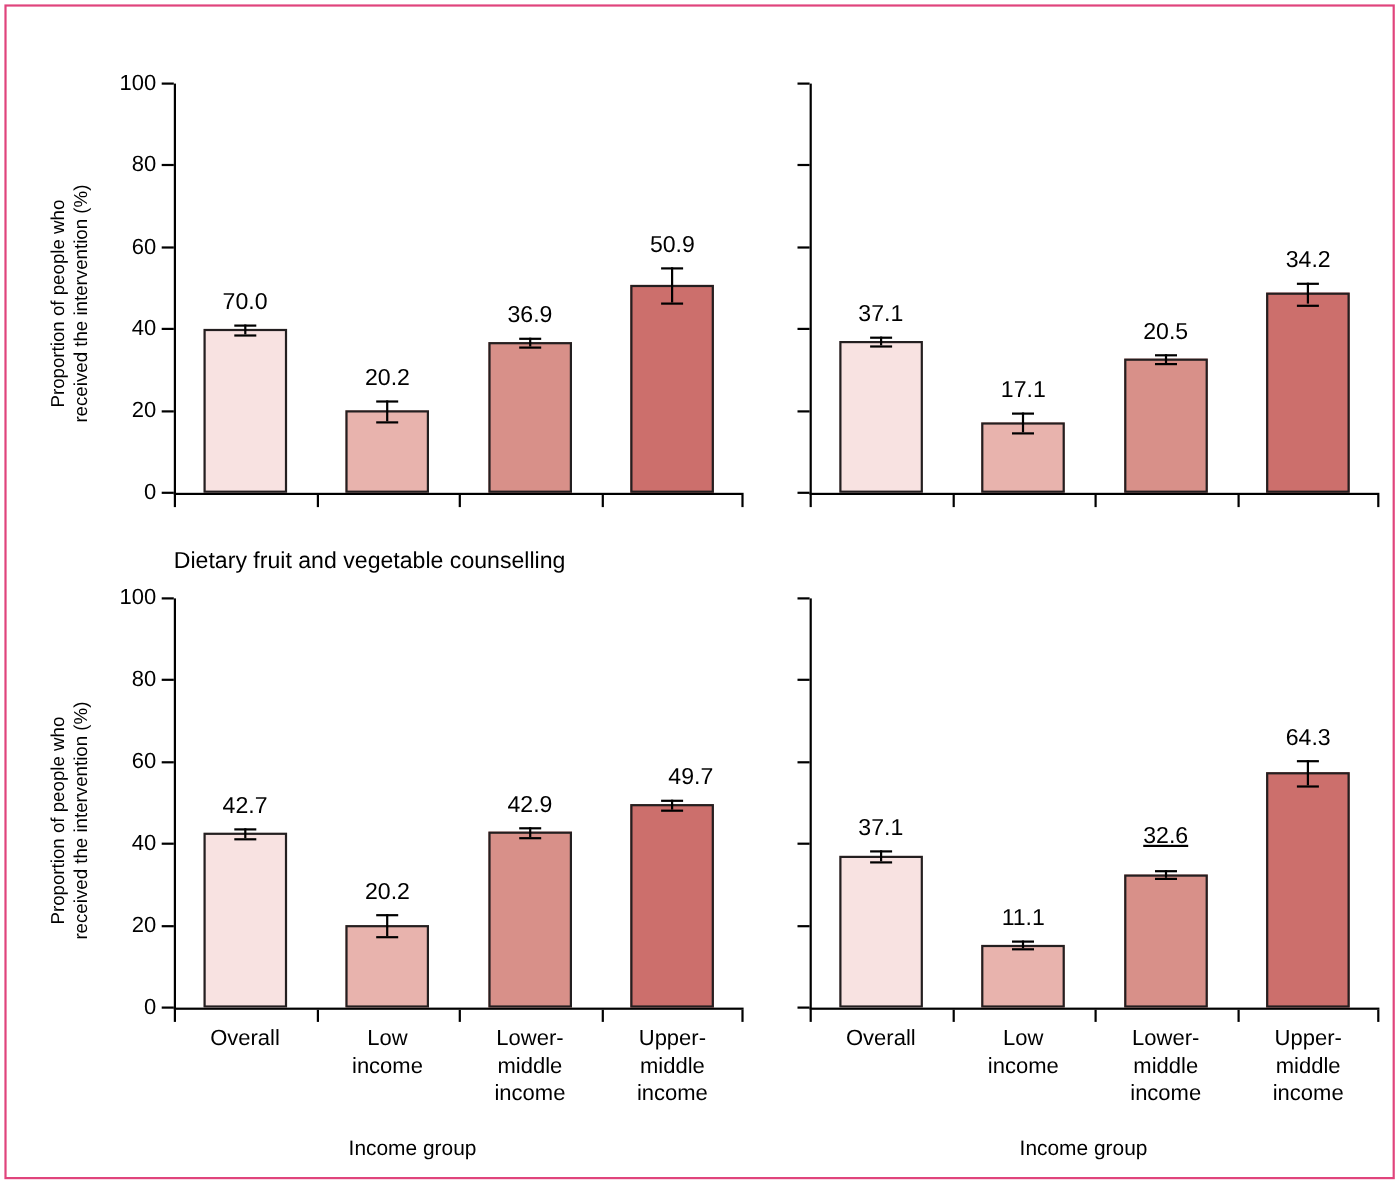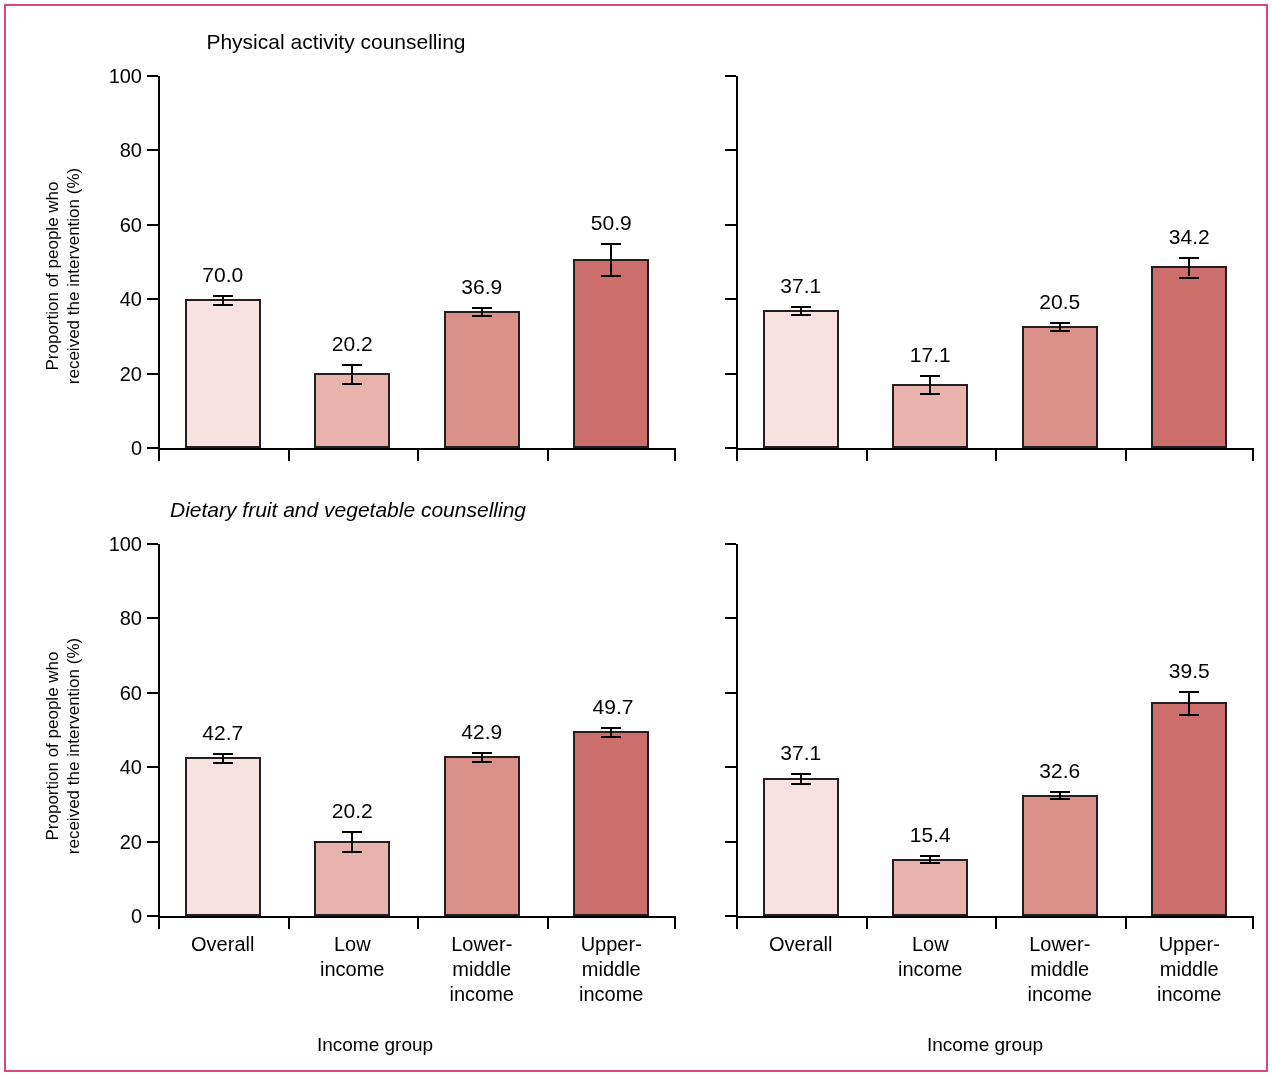--- a/index.html
+++ b/index.html
@@ -131,21 +131,20 @@
     margin-left: -10px;
   }
 </style>
 </head>
 <body>
 
 <div id="frame">
   <div class="grid">
 
     <div class="panel" style="left:0px; top:10px; width:660px; height:500px;">
-      <div class="panel-title" style="left:0; top:14px;">Physical activity counselling</div>
       <div class="ylabel" style="left:36px; top:420px; width:320px;">Proportion of people who<br>received the intervention (%)</div>
       <div class="plot" style="left:152px; top:60px; width:518px; height:374px;">
           <div class="axis-y"></div>
           <div class="axis-x"></div>
           <div class="ytick" style="top: 371px;"></div>
           <div class="ytick-label" style="top: 372px;">0</div>
           <div class="ytick" style="top: 296.6px;"></div>
           <div class="ytick-label" style="top: 297.6px;">20</div>
           <div class="ytick" style="top: 222.2px;"></div>
           <div class="ytick-label" style="top: 223.2px;">40</div>
@@ -215,21 +214,21 @@
           <div class="err-v" style="left: 453.25px; margin-left: -1px; top: 180.792px; height: 19.716px;"></div>
           <div class="err-cap" style="left: 453.25px; top: 180.792px;"></div>
           <div class="err-cap" style="left: 453.25px; top: 200.508px;"></div>
           <div class="bar-value" style="left: 453.25px; top: 148.792px;">34.2</div>
           <div class="xtick" style="left: 388.5px;"></div>
           <div class="xtick" style="left: 516px;"></div>
         </div>
     </div>
 
     <div class="panel" style="left:0px; top:480px; width:660px; height:580px;">
-      <div class="panel-title" style="left:12px; top:12px;font-style:italic;">Dietary fruit  and vegetable counselling</div>
+      <div class="panel-title" style="left:0; top:12px;">Dietary fruit  and vegetable counselling</div>
       <div class="ylabel" style="left:36px; top:420px; width:320px;">Proportion of people who<br>received the intervention (%)</div>
       <div class="plot" style="left:152px; top:58px; width:518px; height:374px;">
           <div class="axis-y"></div>
           <div class="axis-x"></div>
           <div class="ytick" style="top: 371px;"></div>
           <div class="ytick-label" style="top: 372px;">0</div>
           <div class="ytick" style="top: 296.6px;"></div>
           <div class="ytick-label" style="top: 297.6px;">20</div>
           <div class="ytick" style="top: 222.2px;"></div>
           <div class="ytick-label" style="top: 223.2px;">40</div>
@@ -260,21 +259,21 @@
           <div class="err-cap" style="left: 323.75px; top: 217.248px;"></div>
           <div class="bar-value" style="left: 323.75px; top: 175.948px;">42.9</div>
           <div class="xtick" style="left: 259px;"></div>
           <div class="xcat" style="left: 259px; width: 129.5px;">Lower-
 middle
 income</div>
           <div class="bar" style="left: 415.25px; width: 76px; height: 184.884px; background: rgb(204, 111, 108); border-color: rgb(35, 31, 32);"></div>
           <div class="err-v" style="left: 453.25px; margin-left: -1px; top: 182.652px; height: 8.928px;"></div>
           <div class="err-cap" style="left: 453.25px; top: 182.652px;"></div>
           <div class="err-cap" style="left: 453.25px; top: 191.58px;"></div>
-          <div class="bar-value" style="left: 455px; top: 150.652px;">49.7</div>
+          <div class="bar-value" style="left: 470px; top: 150.652px;">49.7</div>
           <div class="xtick" style="left: 388.5px;"></div>
           <div class="xcat" style="left: 388.5px; width: 129.5px;">Upper-
 middle
 income</div>
           <div class="xtick" style="left: 516px;"></div>
         </div>
       <div class="xlabel" style="left:110px; top:548px; width:518px;">Income group</div>
     </div>
 
     <div class="panel" style="left:620px; top:480px; width:640px; height:580px;">
@@ -291,38 +290,38 @@
           <div class="err-v" style="left: 64.75px; margin-left: -1px; top: 229.152px; height: 10.044px;"></div>
           <div class="err-cap" style="left: 64.75px; top: 229.152px;"></div>
           <div class="err-cap" style="left: 64.75px; top: 239.196px;"></div>
           <div class="bar-value" style="left: 64.75px; top: 197.152px;">37.1</div>
           <div class="xtick" style="left: 0px;"></div>
           <div class="xcat" style="left: 0px; width: 129.5px;">Overall</div>
           <div class="bar" style="left: 156.25px; width: 76px; height: 57.288px; background: rgb(232, 179, 173); border-color: rgb(35, 31, 32);"></div>
           <div class="err-v" style="left: 194.25px; margin-left: -1px; top: 311.364px; height: 6.696px;"></div>
           <div class="err-cap" style="left: 194.25px; top: 311.364px;"></div>
           <div class="err-cap" style="left: 194.25px; top: 318.06px;"></div>
-          <div class="bar-value" style="left: 194.25px; top: 279.364px;">15.4</div>
+          <div class="bar-value" style="left: 194.25px; top: 279.364px;">11.1</div>
           <div class="xtick" style="left: 129.5px;"></div>
           <div class="xcat" style="left: 129.5px; width: 129.5px;">Low
 income</div>
           <div class="bar" style="left: 285.75px; width: 76px; height: 121.272px; background: rgb(216, 144, 137); border-color: rgb(35, 31, 32);"></div>
           <div class="err-v" style="left: 323.75px; margin-left: -1px; top: 247.38px; height: 6.696px;"></div>
           <div class="err-cap" style="left: 323.75px; top: 247.38px;"></div>
           <div class="err-cap" style="left: 323.75px; top: 254.076px;"></div>
-          <div class="bar-value" style="left: 323.75px; top: 215px;">32.6</div>
+          <div class="bar-value" style="left: 323.75px; top: 204px; text-decoration: underline;">32.6</div>
           <div class="xtick" style="left: 259px;"></div>
           <div class="xcat" style="left: 259px; width: 129.5px;">Lower-
 middle
 income</div>
           <div class="bar" style="left: 415.25px; width: 76px; height: 214.272px; background: rgb(204, 111, 108); border-color: rgb(35, 31, 32);"></div>
           <div class="err-v" style="left: 453.25px; margin-left: -1px; top: 147.312px; height: 22.692px;"></div>
           <div class="err-cap" style="left: 453.25px; top: 147.312px;"></div>
           <div class="err-cap" style="left: 453.25px; top: 170.004px;"></div>
-          <div class="bar-value" style="left: 453.25px; top: 115.312px;">39.5</div>
+          <div class="bar-value" style="left: 453.25px; top: 115.312px;">64.3</div>
           <div class="xtick" style="left: 388.5px;"></div>
           <div class="xcat" style="left: 388.5px; width: 129.5px;">Upper-
 middle
 income</div>
           <div class="xtick" style="left: 516px;"></div>
         </div>
       <div class="xlabel" style="left:100px; top:548px; width:518px;">Income group</div>
     </div>
 
   </div>

